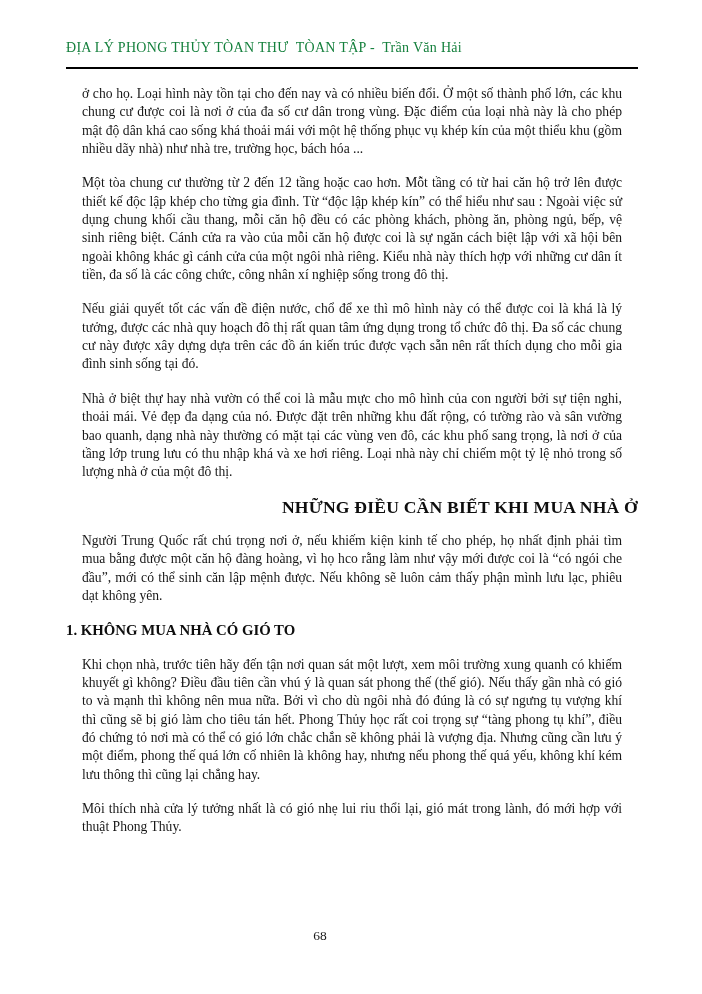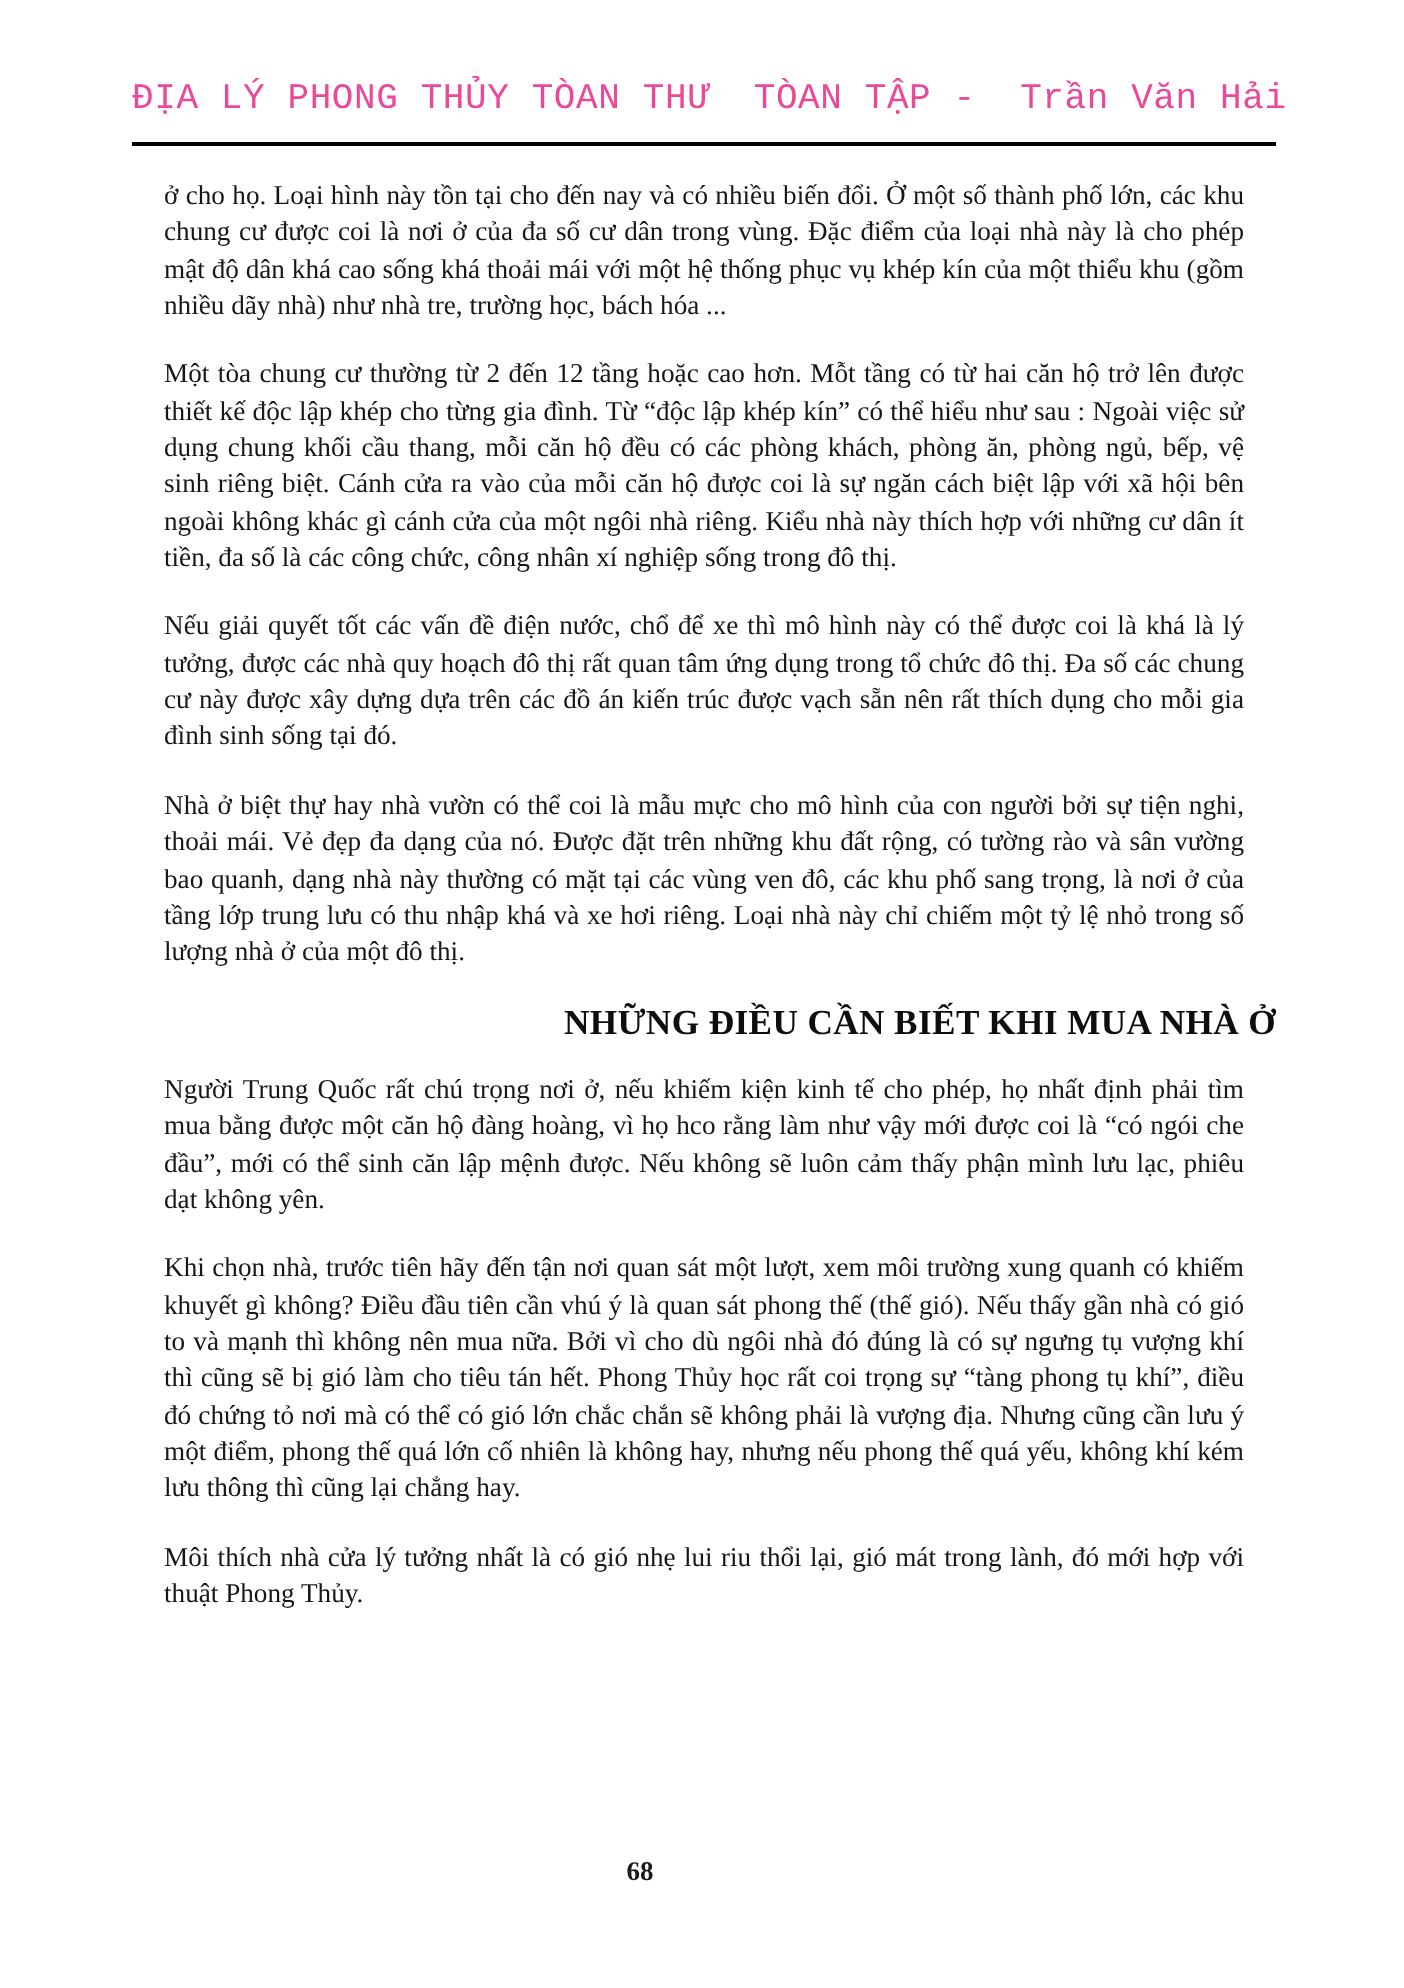--- a/index.html
+++ b/index.html
@@ -15,25 +15,24 @@
     color: #161616;
     overflow: hidden;
   }
   .page {
     position: absolute;
     left: 66px;
     top: 40px;
     width: 572px;
   }
   .header-title {
-    font-size: 18px;
+    font-size: 14px;
     letter-spacing: 0.3px;
     white-space: pre;
-    color: #ec4899;
-    font-family: Liberation Mono, monospace;
+    color: #15803d;
   }
   .header-rule {
     border: none;
     border-top: 2px solid #000;
     margin: 11px 0 0 0;
     width: 100%;
   }
   .content {
     margin-top: 11px;
     font-size: 13.6px;
@@ -61,39 +60,39 @@
     color: #0e0e0e;
   }
   .footer {
     position: absolute;
     left: 0;
     top: 928px;
     width: 640px;
     text-align: center;
     font-size: 13.5px;
     color: #1a1a1a;
-    font-weight: bold;
   }
 </style>
 </head>
 <body>
 
 <div class="page">
   <div class="header">
     <div class="header-title">ĐỊA LÝ PHONG THỦY TÒAN THƯ  TÒAN TẬP -  Trần Văn Hải</div>
     <hr class="header-rule">
   </div>
 
   <div class="content">
       <p class="para">ở cho họ. Loại hình này tồn tại cho đến nay và có nhiều biến đổi. Ở một số thành phố lớn, các khu chung cư được coi là nơi ở của đa số cư dân trong vùng. Đặc điểm của loại nhà này là cho phép mật độ dân khá cao sống khá thoải mái với một hệ thống phục vụ khép kín của một thiểu khu (gồm nhiều dãy nhà) như  nhà tre, trường học, bách hóa ...</p>
       <p class="para">Một tòa chung cư thường từ 2 đến 12 tầng hoặc cao hơn. Mỗt tầng có từ hai căn hộ trở lên được thiết kế độc lập khép cho từng gia đình. Từ “độc lập khép kín” có thể hiểu như sau : Ngoài việc sử dụng chung khối cầu thang, mỗi căn hộ đều có các phòng khách, phòng ăn, phòng ngủ, bếp, vệ sinh riêng biệt. Cánh cửa ra vào của mỗi căn hộ được coi là sự ngăn cách biệt lập với xã hội bên ngoài không khác gì cánh cửa của một ngôi nhà riêng. Kiểu nhà này thích hợp với những cư dân ít tiền, đa số là các công chức, công nhân xí nghiệp sống trong đô thị.</p>
       <p class="para">Nếu giải quyết tốt các vấn đề điện nước, chổ để xe thì mô hình này có thể được coi là khá là lý tưởng, được các nhà quy hoạch đô thị rất quan tâm ứng dụng trong tổ chức đô thị. Đa số các chung cư này được xây dựng dựa trên các đồ án kiến trúc được vạch sẵn nên rất thích dụng cho mỗi gia đình sinh sống tại đó.</p>
       <p class="para">Nhà ở biệt thự hay nhà vườn có thể coi là mẫu mực cho mô hình của con người bởi sự tiện nghi, thoải mái. Vẻ đẹp đa dạng của nó. Được đặt trên những khu đất rộng, có tường rào và sân vường bao quanh, dạng nhà này thường có mặt tại các vùng ven đô, các khu phố sang trọng, là nơi ở của tầng lớp trung lưu có thu nhập khá và xe hơi riêng. Loại nhà này chỉ chiếm một tỷ lệ nhỏ trong số lượng nhà ở của một đô thị.</p>
       <h1 class="section-heading">NHỮNG ĐIỀU CẦN BIẾT KHI MUA NHÀ Ở</h1>
       <p class="para">Người Trung Quốc rất chú trọng nơi ở, nếu khiếm kiện kinh tế cho phép, họ nhất định phải tìm mua bằng được một căn hộ đàng hoàng, vì họ hco rằng làm như vậy mới được coi là “có ngói che đầu”, mới có thể sinh căn lập mệnh được. Nếu không sẽ luôn cảm thấy phận mình lưu lạc, phiêu dạt không yên.</p>
+      <h2 class="subsection-heading">1. KHÔNG MUA NHÀ CÓ GIÓ TO</h2>
       <p class="para">Khi chọn nhà, trước tiên hãy đến tận nơi quan sát một lượt, xem môi trường xung quanh có khiếm khuyết gì không? Điều đầu tiên cần vhú ý là quan sát phong thế (thế gió). Nếu thấy gần nhà có gió to và mạnh thì không nên mua nữa. Bởi vì cho dù ngôi nhà đó đúng là có sự ngưng tụ vượng khí thì cũng sẽ bị gió làm cho tiêu tán hết. Phong Thủy học rất coi trọng sự “tàng phong tụ khí”, điều đó chứng tỏ nơi mà có thể có gió lớn chắc chắn sẽ không phải là vượng địa. Nhưng cũng cần lưu ý một điểm, phong thế quá lớn cố nhiên là không hay, nhưng nếu phong thế quá yếu, không khí kém lưu thông thì cũng lại chẳng hay.</p>
       <p class="para">Môi thích nhà cửa lý tưởng nhất là có gió nhẹ lui riu thổi lại, gió mát trong lành, đó mới hợp với thuật Phong Thủy.</p>
     </div>
 </div>
 
 <div class="footer">
   <span>68</span>
 </div>
 
 </body></html>

